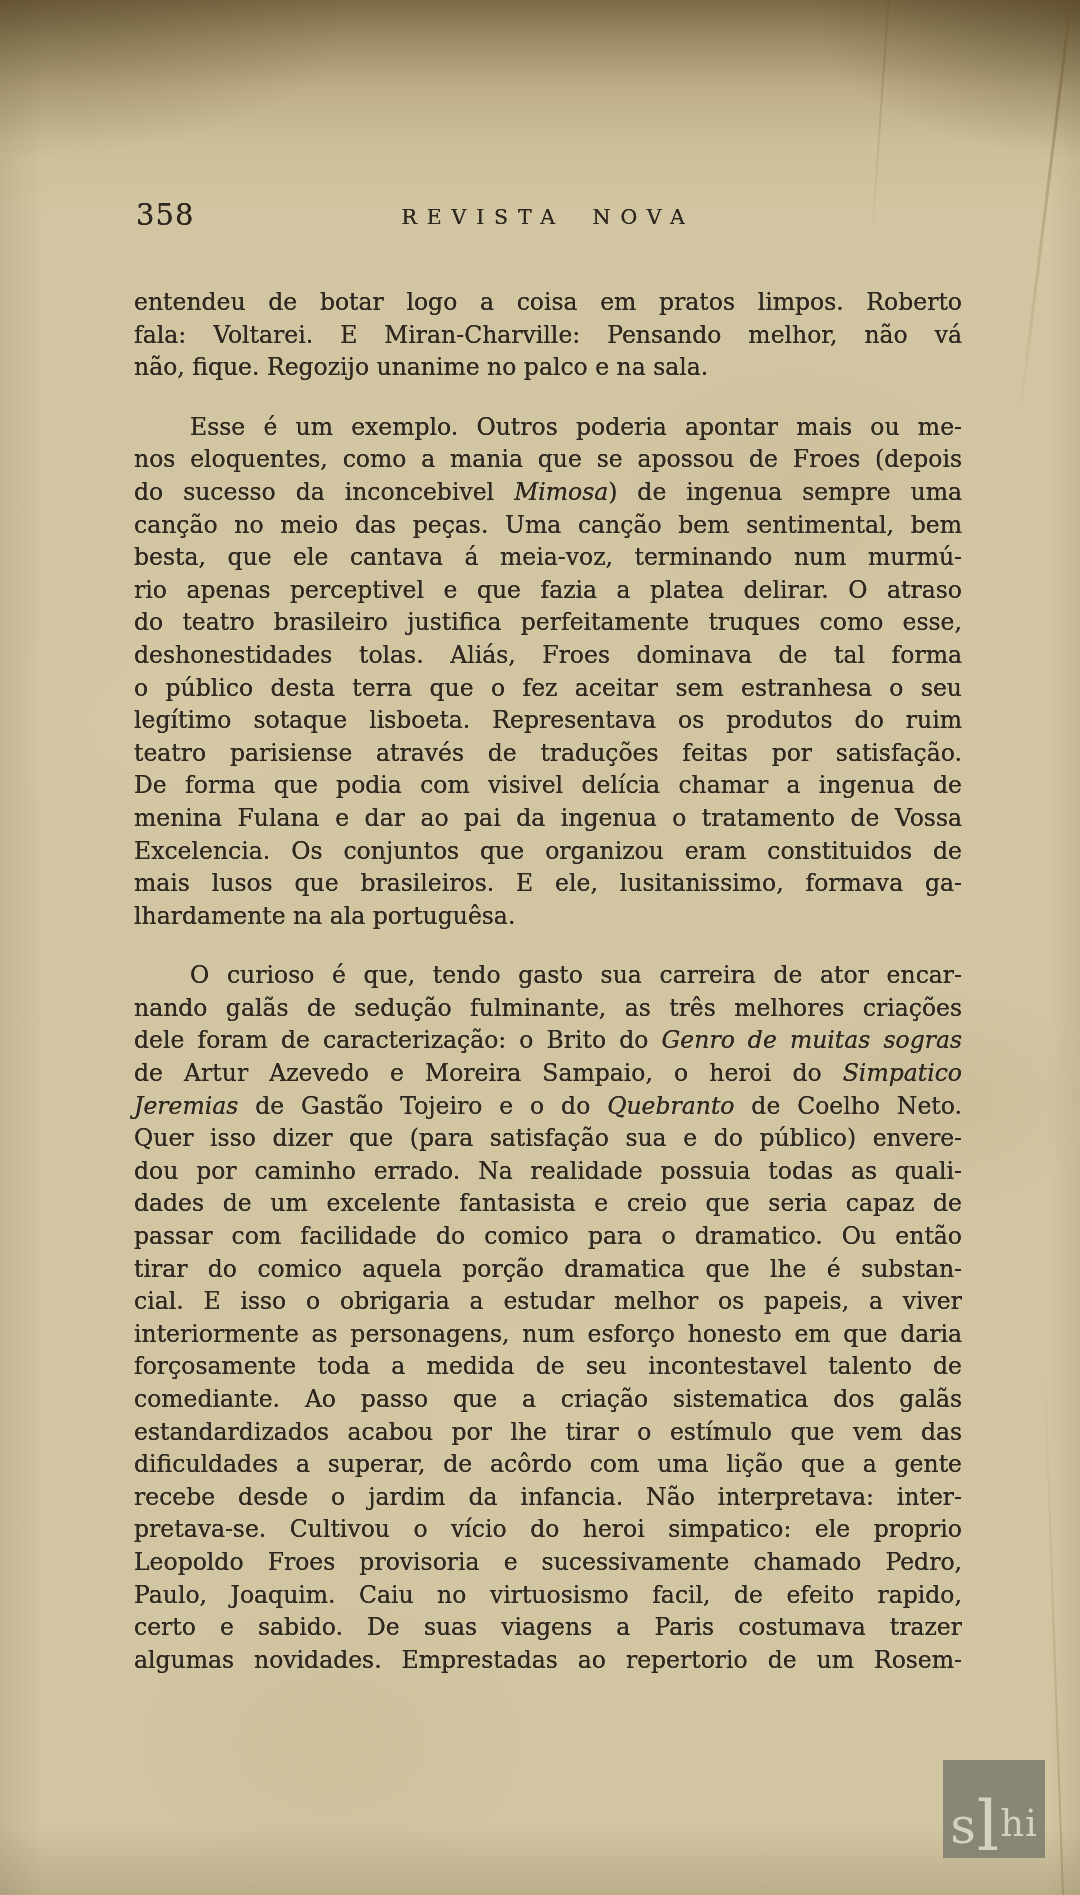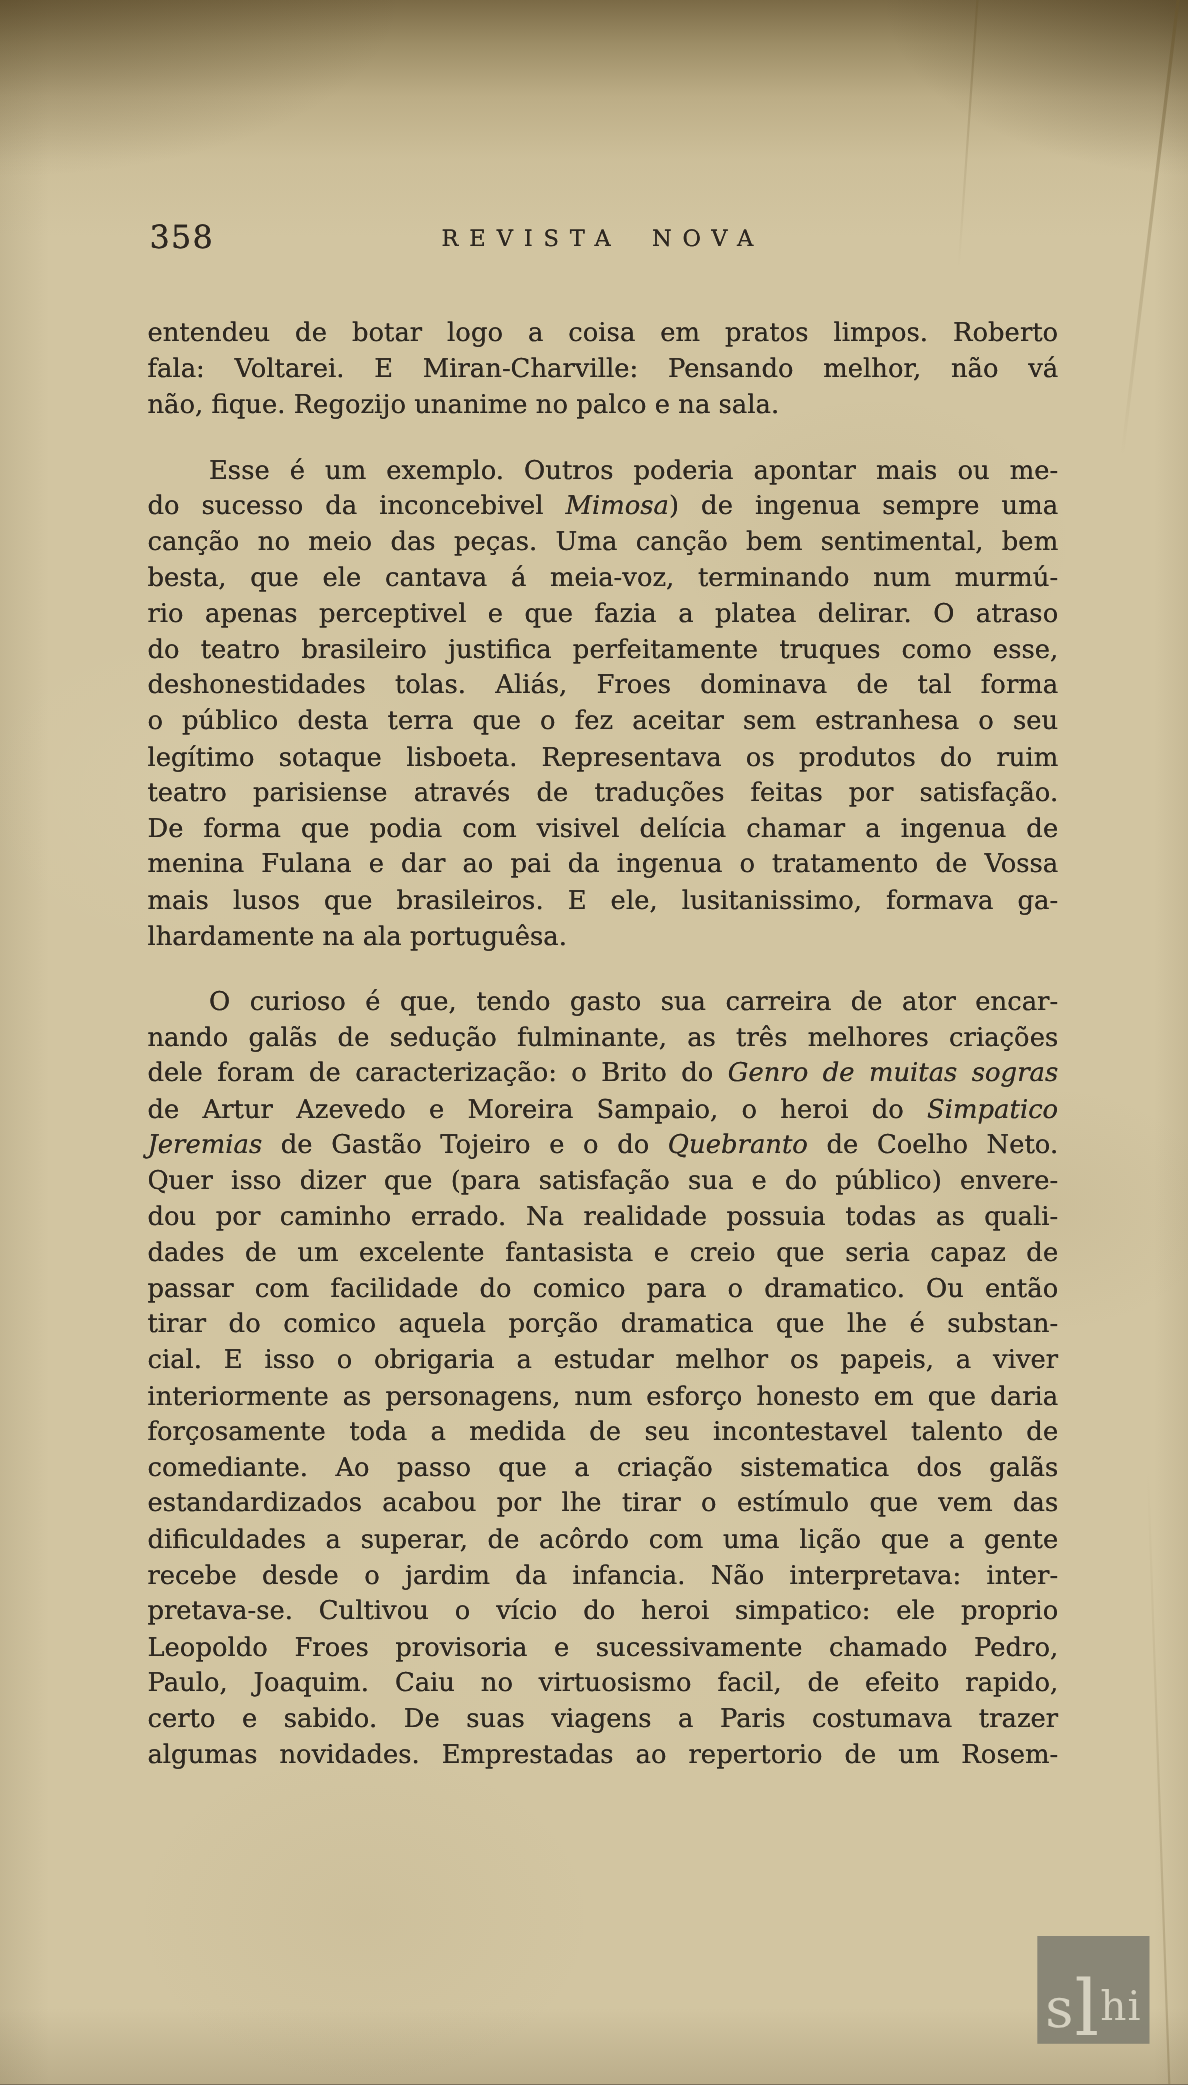--- a/index.html
+++ b/index.html
@@ -161,31 +161,33 @@
   </header>
 
   <main class="text-block">
       <div class="paragraph">
         <div class="line"><span>entendeu de botar logo a coisa em pratos limpos. Roberto</span></div>
         <div class="line"><span>fala: Voltarei. E Miran-Charville: Pensando melhor, não vá</span></div>
         <div class="line flush"><span>não, fique.  Regozijo unanime no palco e na sala.</span></div>
       </div>
       <div class="paragraph indent">
         <div class="line"><span>Esse é um exemplo.  Outros poderia apontar mais ou me-</span></div>
+        <div class="line"><span>nos eloquentes, como a mania que se apossou de Froes (depois</span></div>
         <div class="line"><span>do sucesso da inconcebivel </span><em>Mimosa</em><span>) de ingenua sempre uma</span></div>
         <div class="line"><span>canção no meio das peças.  Uma canção bem sentimental, bem</span></div>
         <div class="line"><span>besta, que ele cantava á meia-voz, terminando num murmú-</span></div>
         <div class="line"><span>rio apenas perceptivel e que fazia a platea delirar.  O atraso</span></div>
         <div class="line"><span>do teatro brasileiro justifica perfeitamente truques como esse,</span></div>
         <div class="line"><span>deshonestidades tolas.  Aliás, Froes dominava de tal forma</span></div>
         <div class="line"><span>o público desta terra que o fez aceitar sem estranhesa o seu</span></div>
         <div class="line"><span>legítimo sotaque lisboeta.  Representava os produtos do ruim</span></div>
         <div class="line"><span>teatro parisiense através de traduções feitas por satisfação.</span></div>
         <div class="line"><span>De forma que podia com visivel delícia chamar a ingenua de</span></div>
         <div class="line"><span>menina Fulana e dar ao pai da ingenua o tratamento de Vossa</span></div>
+        <div class="line"><span>Excelencia.  Os conjuntos que organizou eram constituidos de</span></div>
         <div class="line"><span>mais lusos que brasileiros.  E ele, lusitanissimo, formava ga-</span></div>
         <div class="line flush"><span>lhardamente na ala portuguêsa.</span></div>
       </div>
       <div class="paragraph indent">
         <div class="line"><span>O curioso é que, tendo gasto sua carreira de ator encar-</span></div>
         <div class="line"><span>nando galãs de sedução fulminante, as três melhores criações</span></div>
         <div class="line"><span>dele foram de caracterização: o Brito do </span><em>Genro de muitas sogras</em></div>
         <div class="line"><span>de Artur Azevedo e Moreira Sampaio, o heroi do </span><em>Simpatico</em></div>
         <div class="line"><em>Jeremias</em><span> de Gastão Tojeiro e o do </span><em>Quebranto</em><span> de Coelho Neto.</span></div>
         <div class="line"><span>Quer isso dizer que (para satisfação sua e do público) envere-</span></div>

